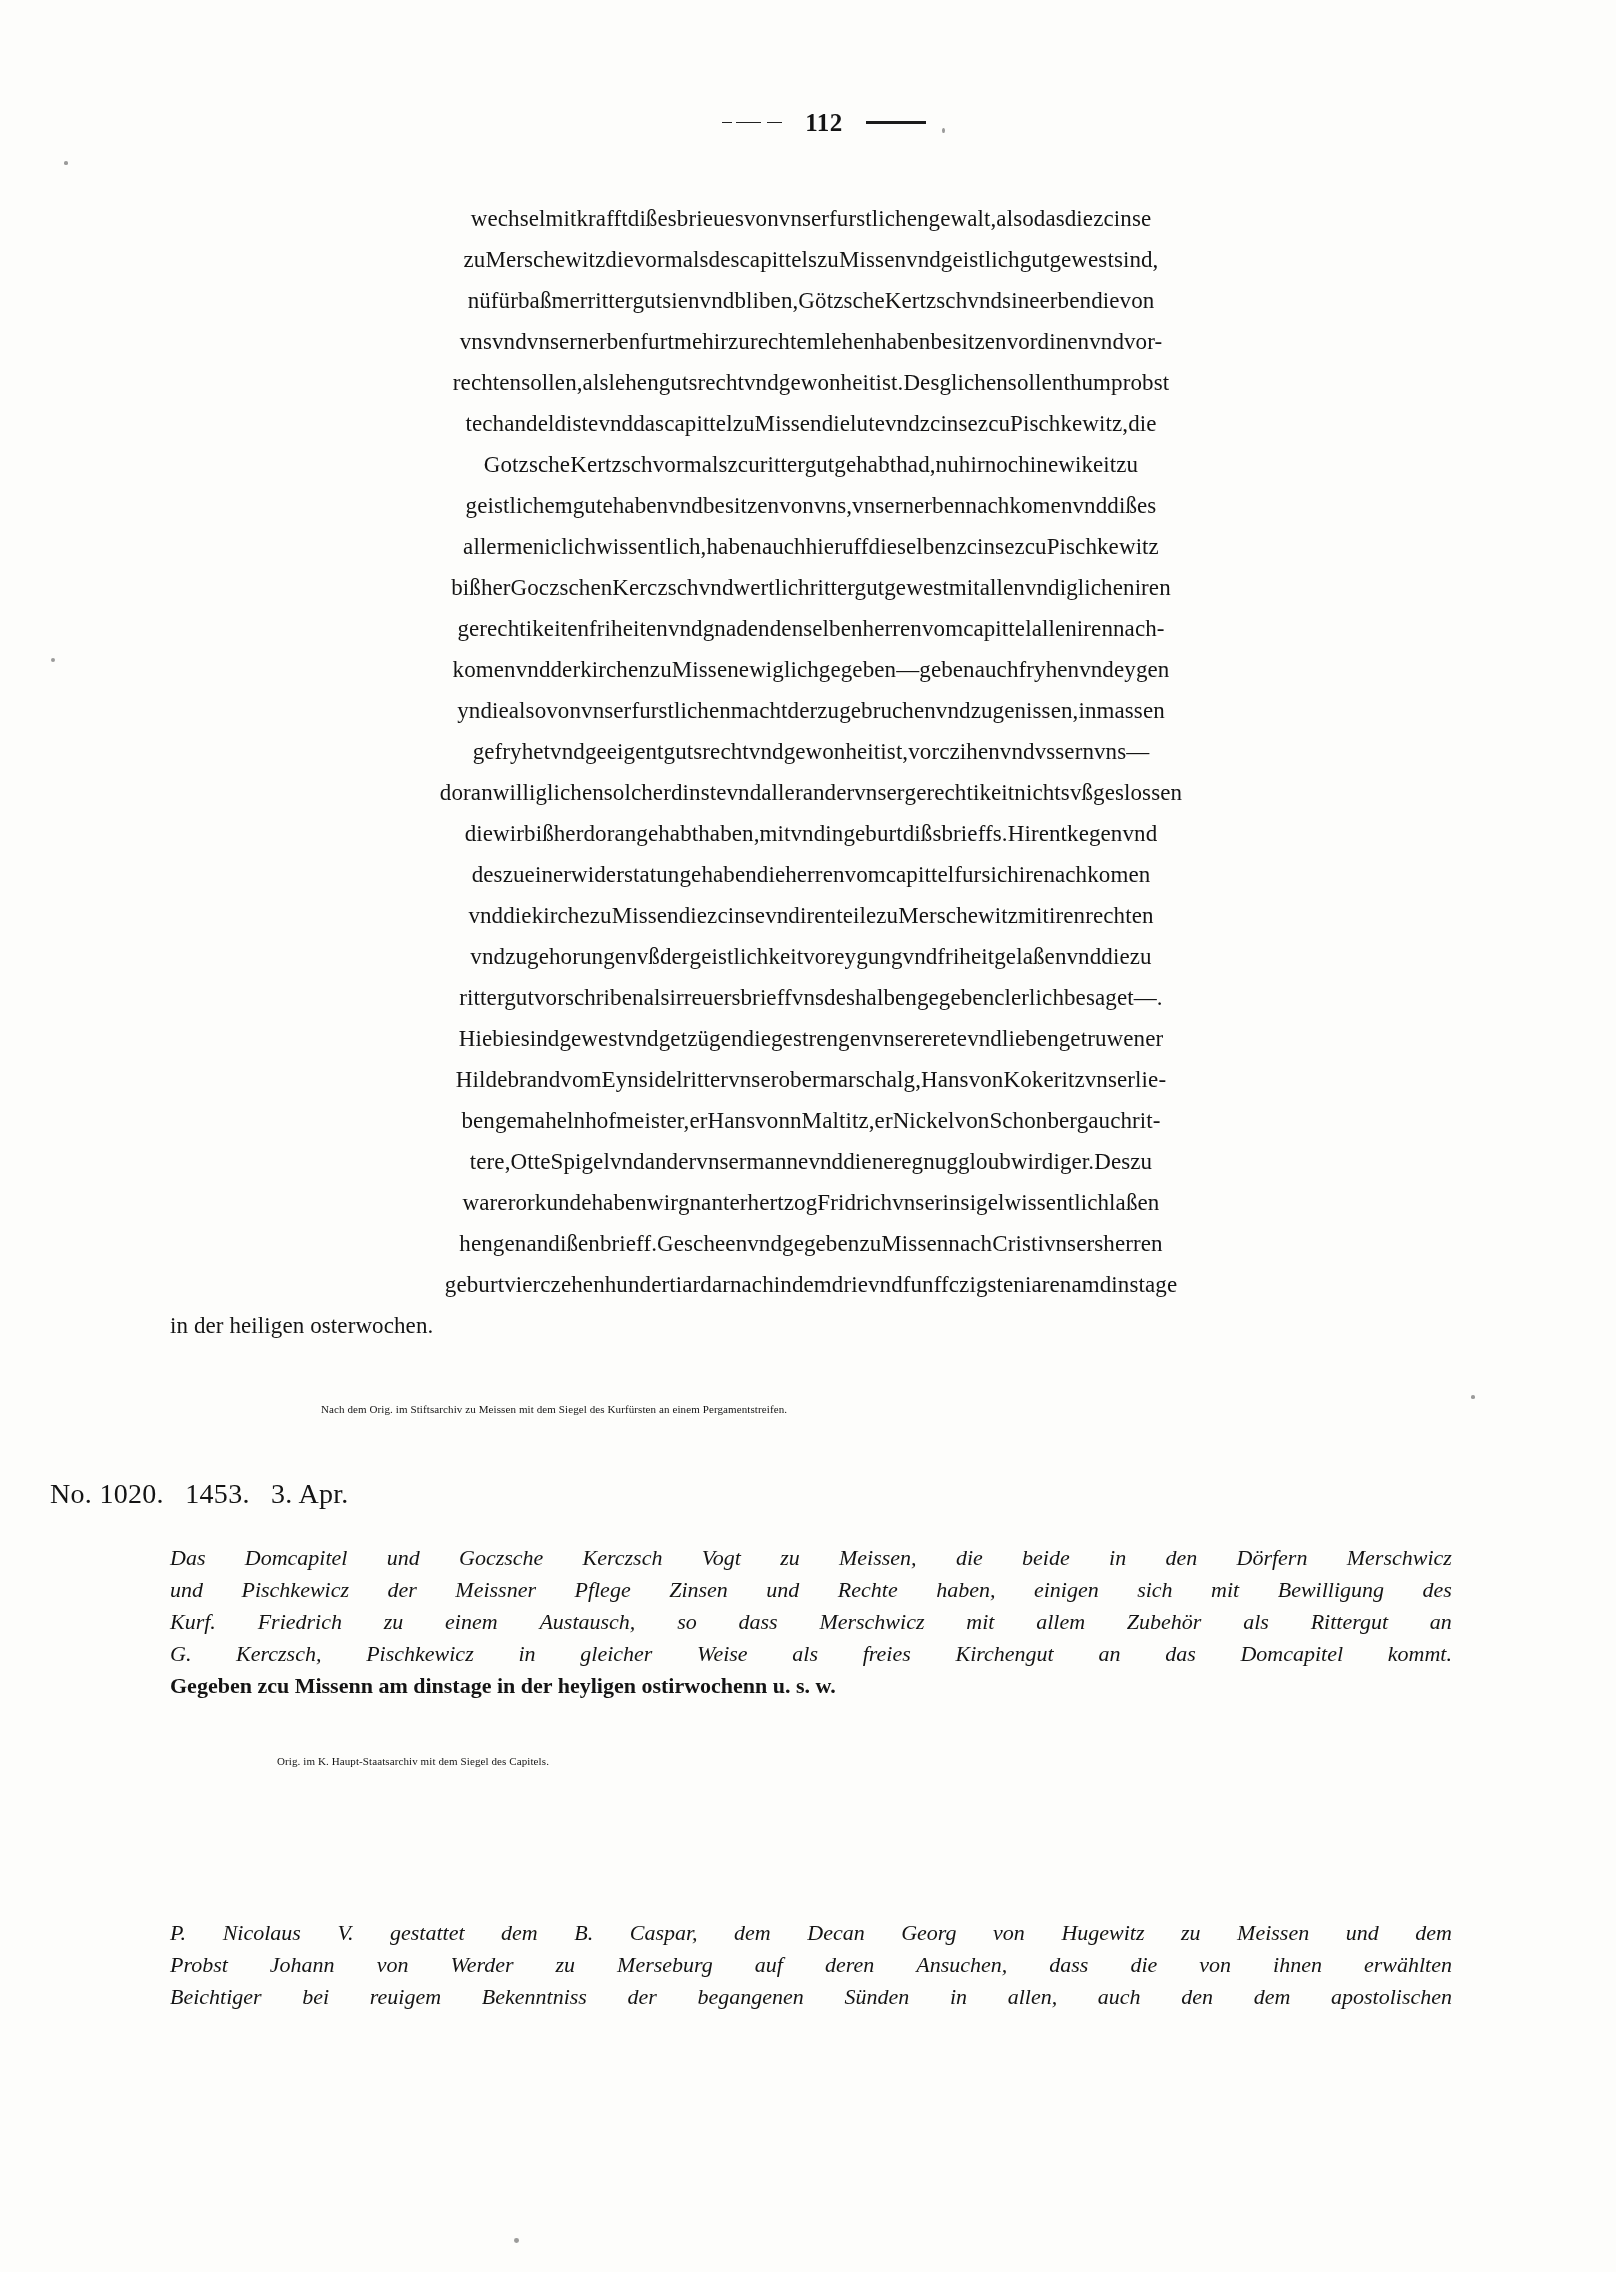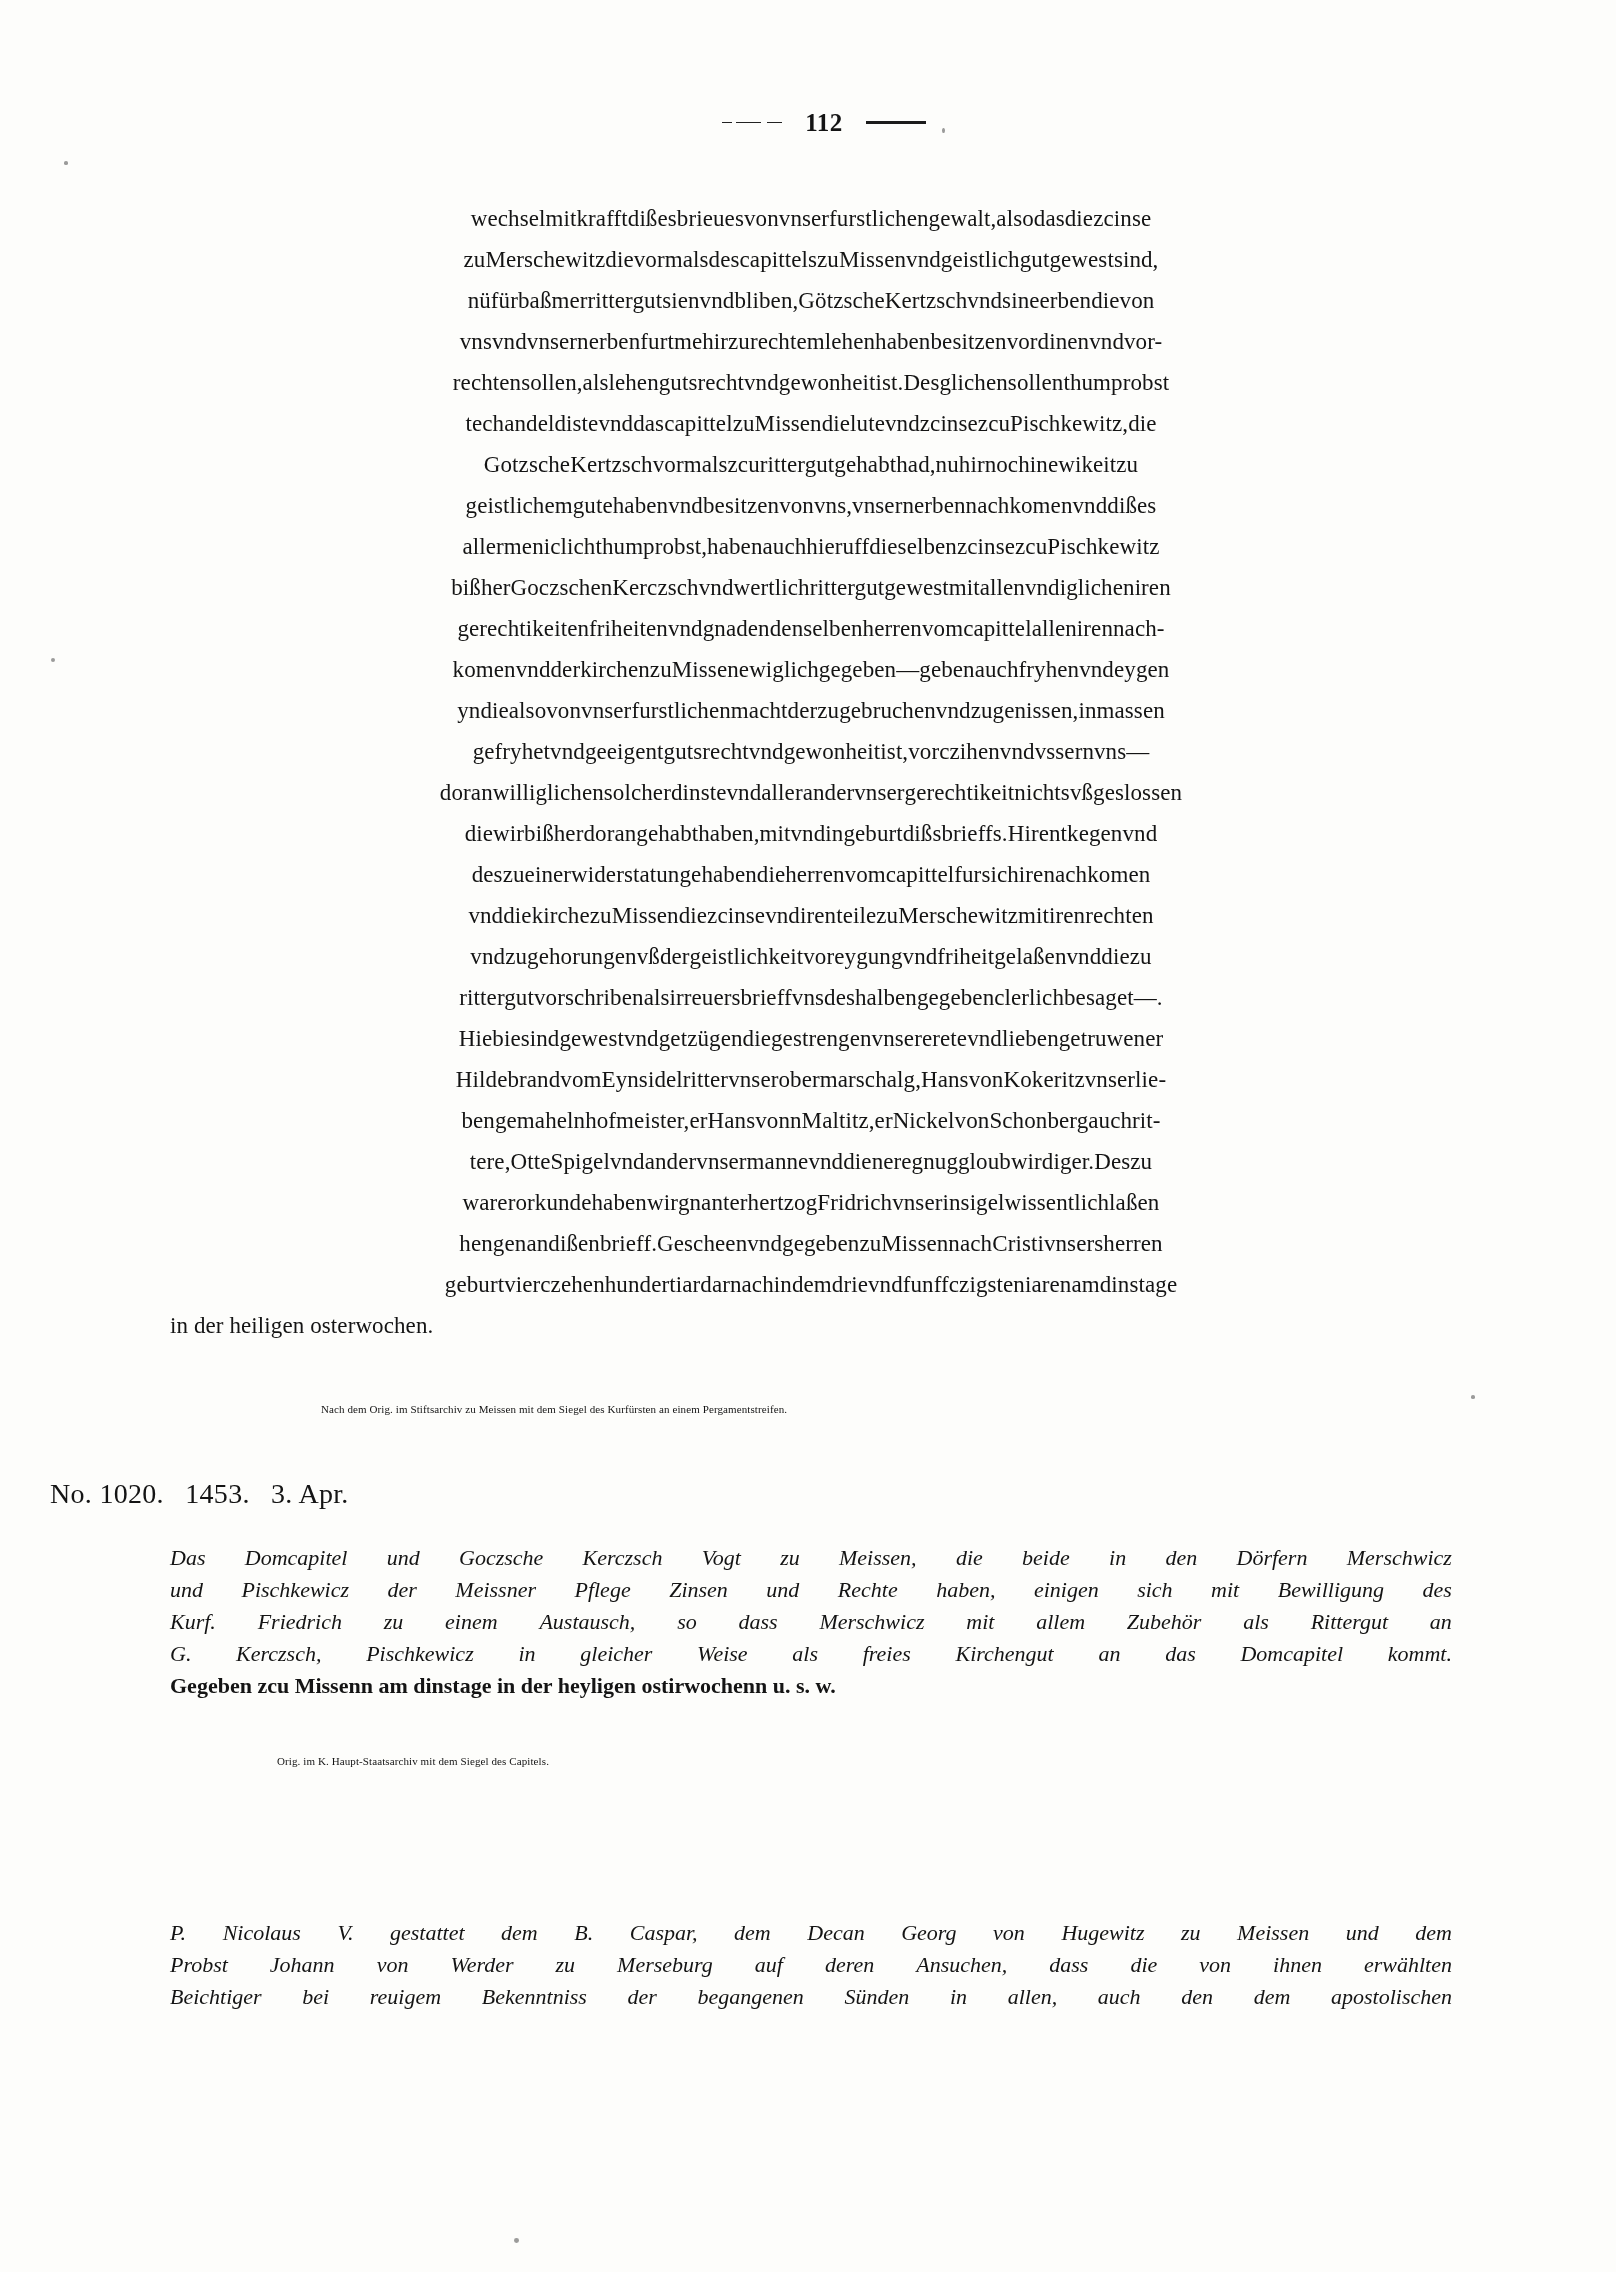--- a/index.html
+++ b/index.html
@@ -259,21 +259,21 @@
         <span>vns,</span>
         <span>vnsern</span>
         <span>erben</span>
         <span>nachkomen</span>
         <span>vnd</span>
         <span>dißes</span>
       </div>
     <div class="doc-line justify">
         <span>aller</span>
         <span>meniclich</span>
-        <span>thumprobst,</span>
+        <span>wissentlich,</span>
         <span>haben</span>
         <span>auch</span>
         <span>hieruff</span>
         <span>dieselben</span>
         <span>zcinse</span>
         <span>zcu</span>
         <span>Pischkewitz</span>
       </div>
     <div class="doc-line justify">
         <span>bißher</span>

